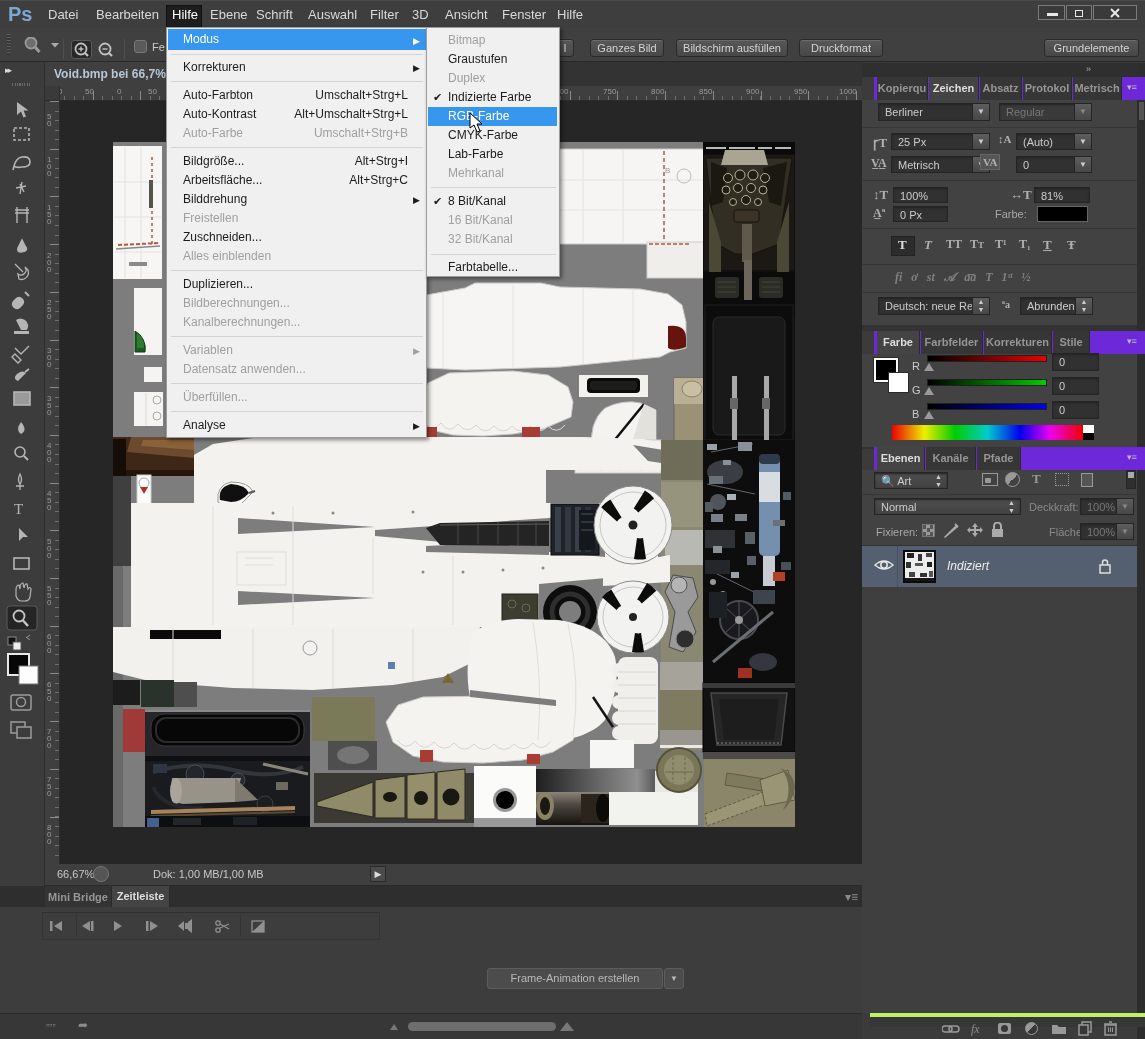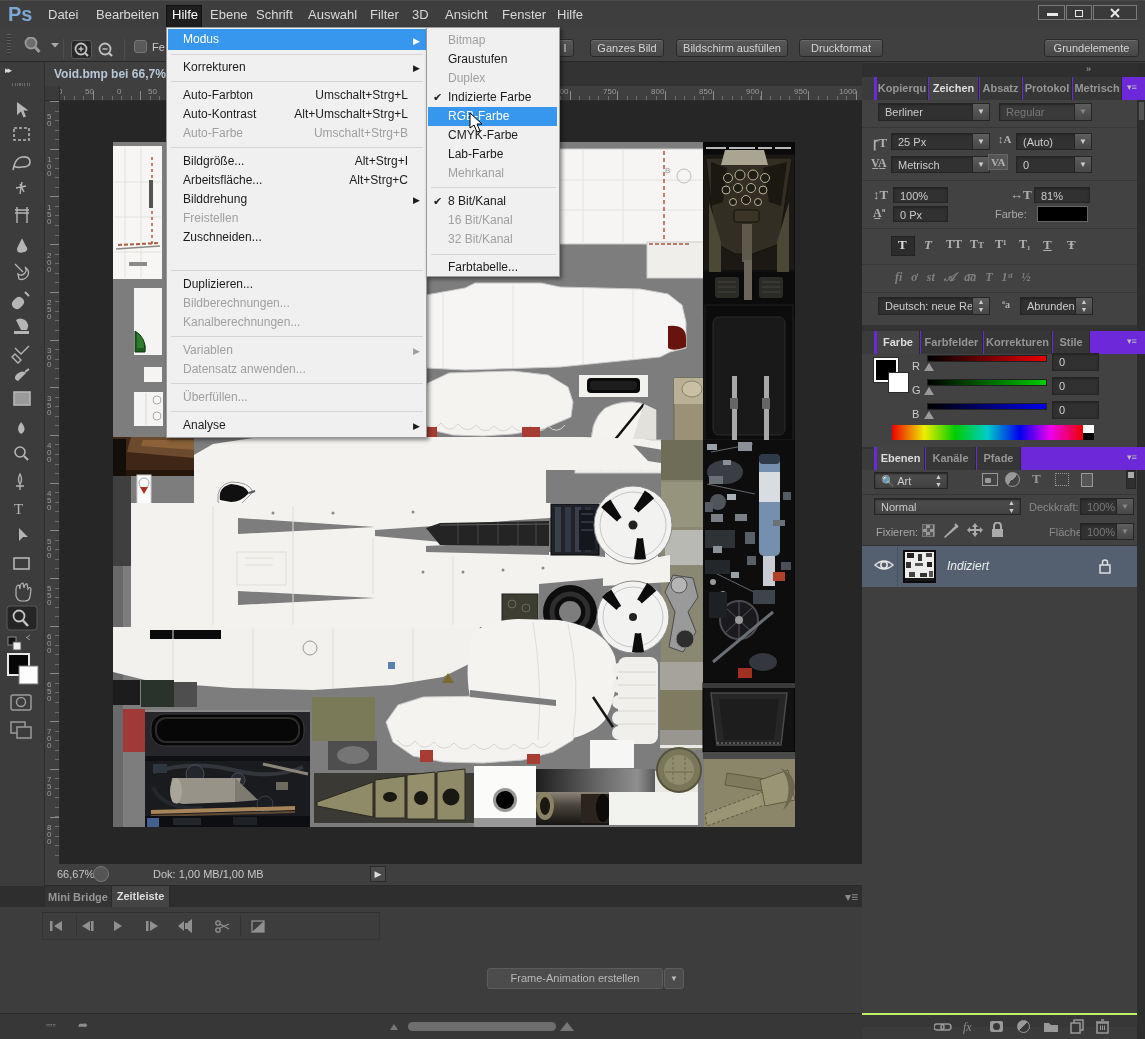--- a/index.html
+++ b/index.html
@@ -681,21 +681,21 @@
  <div class="pbody" style="top:38px;height:225px">
   <div class="well combo" style="left:16px;top:3px;width:112px;height:18px">Berliner<span class="db">▼</span></div>
   <div class="well combo" style="left:137px;top:3px;width:93px;height:18px;color:#777;background:#3a3a3a">Regular<span class="db" style="color:#888">▼</span></div>
   <div class="abs" style="left:0;top:27px;width:275px;height:1px;background:#373737"></div>
   <div class="icolab" style="left:11px;top:33px;font-size:13px">ꞅT</div>
   <div class="well combo" style="left:29px;top:33px;width:99px;height:17px">25 Px<span class="db">▼</span></div>
   <div class="icolab" style="left:136px;top:33px;font-size:11px">↕A<br></div>
   <div class="well combo" style="left:154px;top:33px;width:76px;height:17px">(Auto)<span class="db">▼</span></div>
   <div class="icolab" style="left:9px;top:56px;font-size:12px">V̲A̲</div>
   <div class="well combo" style="left:29px;top:56px;width:99px;height:17px">Metrisch<span class="db">▼</span></div>
-  <div class="icolab" style="left:126px;top:54px;font-size:11px;background:#555;padding:1px 2px;border:1px solid #666">VA</div>
+  <div class="icolab" style="left:118px;top:54px;font-size:11px;background:#555;padding:1px 2px;border:1px solid #666">VA</div>
   <div class="well combo" style="left:154px;top:56px;width:76px;height:17px">0<span class="db">▼</span></div>
   <div class="abs" style="left:0;top:80px;width:275px;height:1px;background:#373737"></div>
   <div class="icolab" style="left:11px;top:87px;font-size:13px">↕T</div>
   <div class="well" style="left:31px;top:87px;width:55px;height:16px">100%</div>
   <div class="icolab" style="left:148px;top:87px;font-size:13px">↔T</div>
   <div class="well" style="left:172px;top:87px;width:56px;height:16px">81%</div>
   <div class="icolab" style="left:11px;top:106px;font-size:12px">A̲ª</div>
   <div class="well" style="left:31px;top:106px;width:55px;height:16px">0 Px</div>
   <div class="plab" style="left:133px;top:108px">Farbe:</div>
   <div class="abs" style="left:175px;top:106px;width:51px;height:16px;background:#000;border:1px solid #666"></div>
@@ -807,21 +807,21 @@
           </svg>
    <div class="abs" style="left:85px;top:13px;color:#eee;font-size:12px;font-style:italic">Indiziert</div>
    <svg class="abs" style="left:236px;top:12px" width="14" height="16">
             <rect x="2" y="7" width="10" height="8" fill="none" stroke="#ddd" stroke-width="1.5"></rect>
             <path d="M4.5 7 V4.5 a2.5 2.5 0 0 1 5 0 V7" fill="none" stroke="#ddd" stroke-width="1.5"></path>
           </svg>
   </div>
   <div class="abs" style="left:0;top:117px;width:275px;height:426px;background:#3f3f3f"></div>
  </div>
 
- <div class="abs" style="left:0;top:951px;width:275px;height:14px;background:#373737;border-top:2px solid #bef264">
+ <div class="abs" style="left:8px;top:951px;width:275px;height:14px;background:#373737;border-top:4px solid #bef264">
   <svg class="abs" style="left:72px;top:7px" width="18" height="10">
           <rect x="0" y="2" width="10" height="6" rx="3" fill="none" stroke="#999" stroke-width="1.5"></rect>
           <rect x="7" y="2" width="10" height="6" rx="3" fill="none" stroke="#999" stroke-width="1.5"></rect>
         </svg>
   <div class="ticon" style="left:101px;top:5px;font-style:italic;font-family:'Liberation Serif',serif">fx</div>
   <div class="abs" style="left:128px;top:6px;width:13px;height:11px;background:#999;border-radius:2px"></div>
   <div class="abs" style="left:131px;top:8px;width:7px;height:7px;background:#373737;border-radius:4px"></div>
   <div class="abs" style="left:155px;top:5px;width:13px;height:13px;border-radius:7px;border:1px solid #999;background:linear-gradient(135deg,#999 50%,#373737 50%)"></div>
   <svg class="abs" style="left:181px;top:6px" width="16" height="12">
           <path d="M1 11 V2 h5 l2 2 h7 v7 z" fill="#999"></path>
@@ -876,20 +876,23 @@
  <div class="m1i" style="top:162px">
         <span class="lab">Bilddrehung</span>
         <span class="arr">▶</span>
       </div>
  <div class="m1i dis" style="top:181px">
         <span class="lab">Freistellen</span>
       </div>
  <div class="m1i" style="top:200px">
         <span class="lab">Zuschneiden...</span>
       </div>
+ <div class="m1i dis" style="top:219px">
+        <span class="lab">Alles einblenden</span>
+      </div>
  <div class="msep" style="top:242px"></div>
  <div class="m1i" style="top:247px">
         <span class="lab">Duplizieren...</span>
       </div>
  <div class="m1i dis" style="top:266px">
         <span class="lab">Bildberechnungen...</span>
       </div>
  <div class="m1i dis" style="top:285px">
         <span class="lab">Kanalberechnungen...</span>
       </div>

